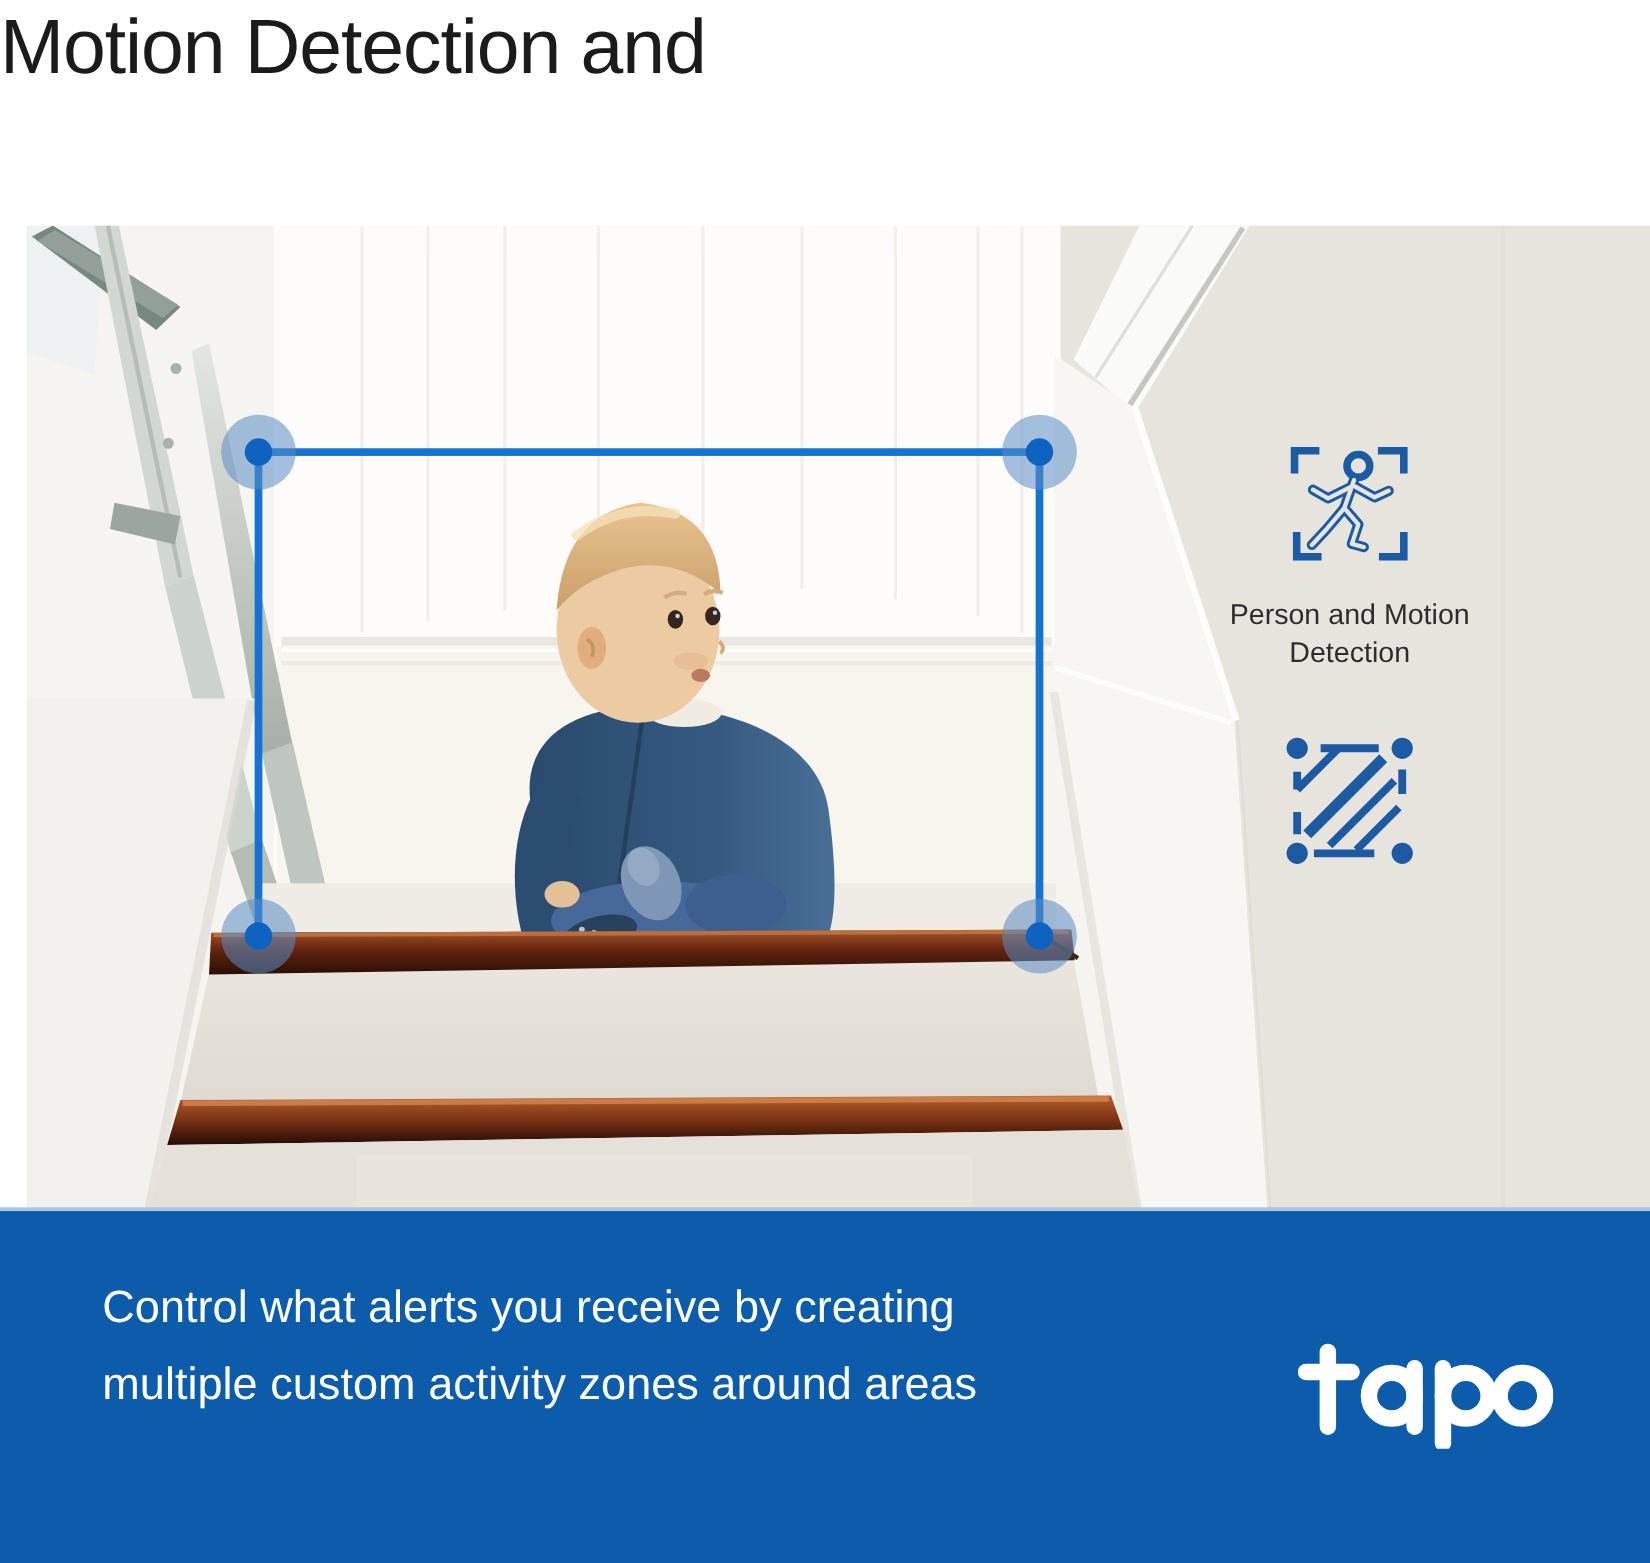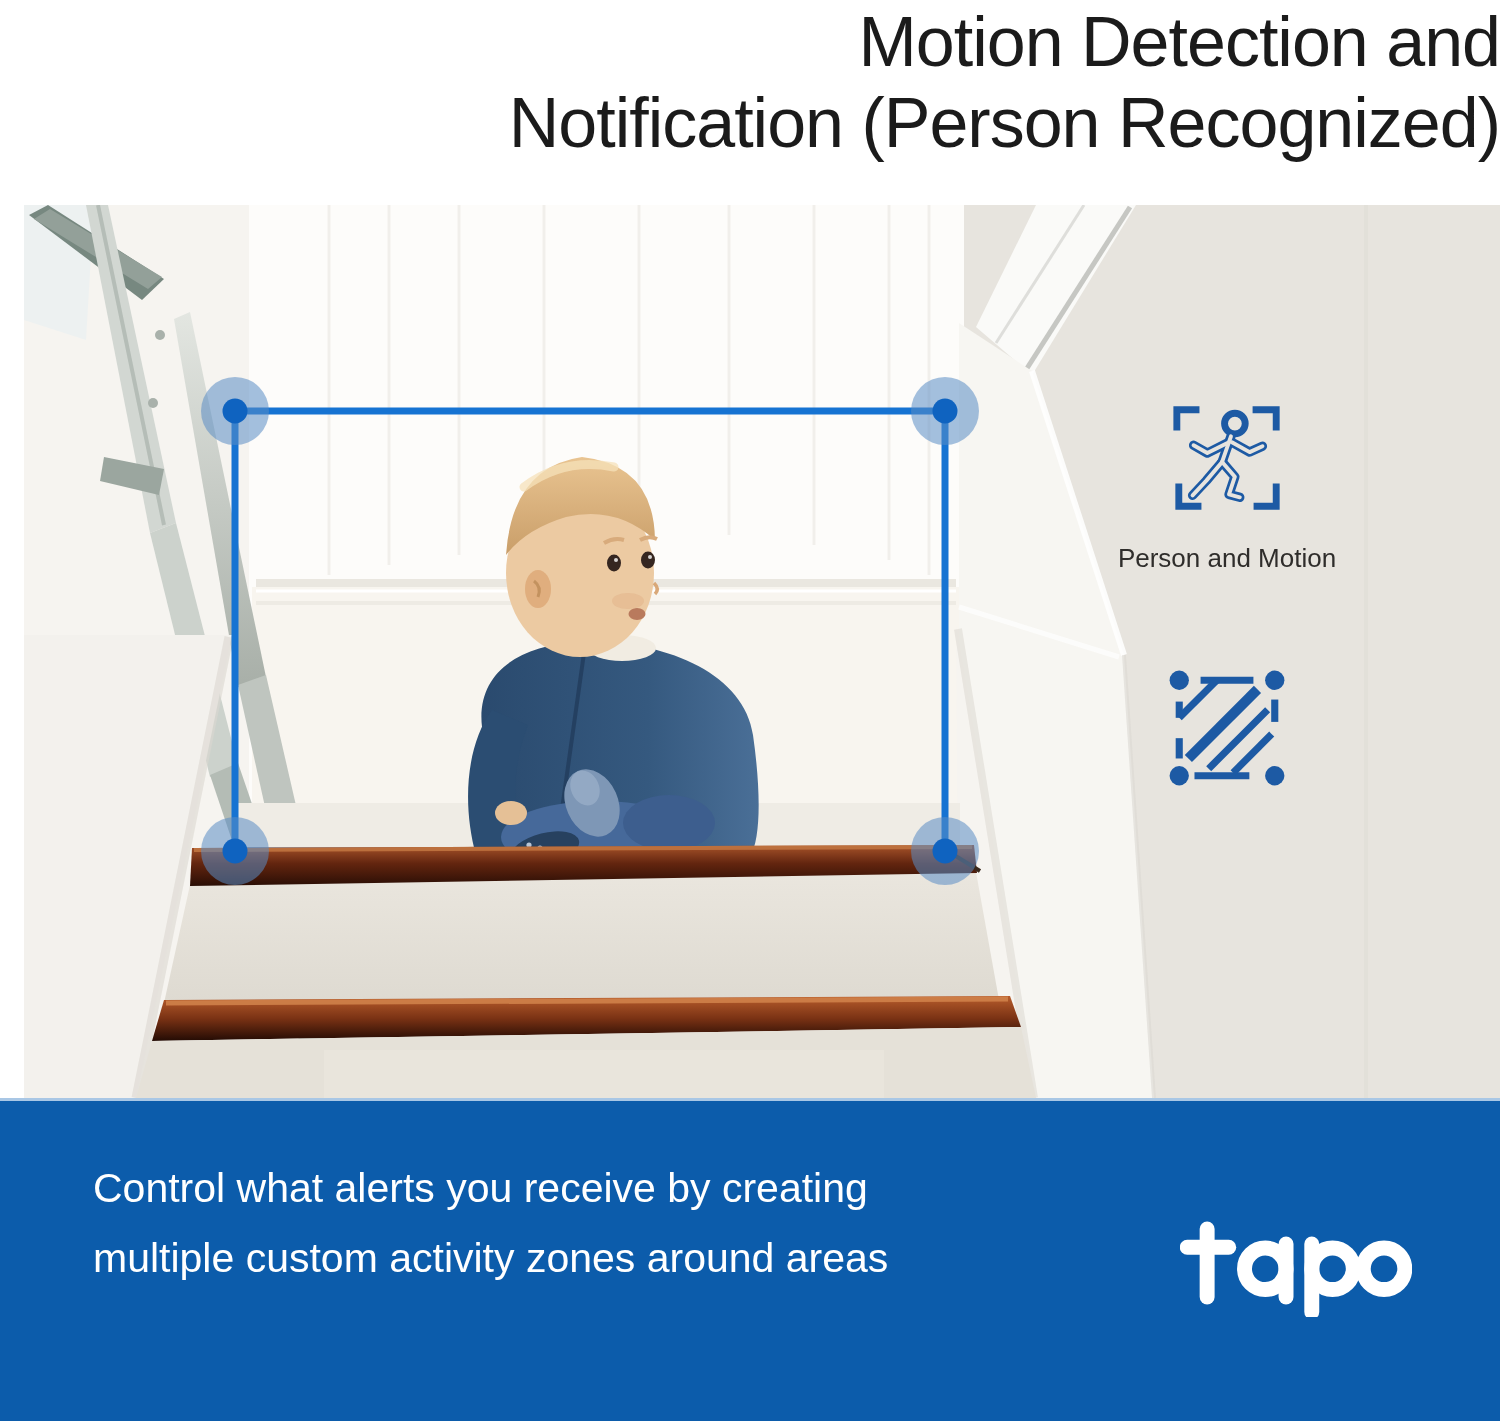--- a/index.html
+++ b/index.html
@@ -1,20 +1,20 @@
 <!DOCTYPE html>
 <html><head>
 <meta charset="utf-8">
 <style>
   html,body{margin:0;padding:0;background:#ffffff;}
   .page{position:relative;width:1500px;height:1421px;overflow:hidden;background:#ffffff;
         font-family:"Liberation Sans", sans-serif;}
   
   .title-block{position:absolute;top:0;left:0;width:1500px;height:205px;
-               display:flex;flex-direction:column;align-items:flex-end;justify-content:flex-start;
+               display:flex;flex-direction:column;align-items:flex-start;justify-content:flex-start;
                padding-top:2px;box-sizing:border-box;}
   .title-line{font-size:70px;line-height:81px;color:#1b1b1b;letter-spacing:-1px;white-space:nowrap;}
   
   .photo{position:absolute;top:205px;left:0;width:1500px;height:893px;margin-left:24px;}
   .photo svg{display:block;}
   
   .feature-icon{position:absolute;}
   .feature-label{position:absolute;width:300px;text-align:center;color:#2f2d2b;
                  font-size:26px;line-height:35px;}
   
@@ -23,21 +23,20 @@
   .banner-copy{position:absolute;left:93px;top:52px;color:#ffffff;font-size:41px;line-height:70px;}
   .tapo-logo{position:absolute;left:1180px;top:118px;width:232px;height:98px;}
 </style>
 </head>
 <body>
 
 <div class="page">
 
   <div class="title-block">
     <div class="title-line">Motion Detection and</div>
-    <div class="title-line">Notification (Person Recognized)</div>
   </div>
 
   <div class="photo">
     <svg width="1500" height="893" viewBox="0 0 1500 893">
       <defs>
         <linearGradient id="gNos1" x1="0" y1="0" x2="0" y2="1">
           <stop offset="0" stop-color="#a8542a"></stop>
             <stop offset="0.45" stop-color="#63250f"></stop>
             <stop offset="1" stop-color="#2a0e05"></stop>
         </linearGradient>
@@ -213,20 +212,21 @@
           <path d="M65,40 L56,66"></path>
             <path d="M63,46 L41,57 L27,49"></path>
             <path d="M66,46 L84,56 L97,50"></path>
           <path d="M56,66 L40,85 L26,100"></path>
             <path d="M56,66 L69,81 L63,99 L74,102"></path>
         </g>
       </svg>
     </div>
     <div class="feature-label" style="left:1053px;top:336px;">
       <div>Person and Motion</div>
+      <div>Detection</div>
     </div>
 
     <div class="feature-icon" style="left:1140px;top:460px;">
       <svg width="126" height="126" viewBox="0 0 124 124">
         <g fill="#1d5aa4">
           <circle cx="15" cy="15" r="9.5"></circle>
             <circle cx="109" cy="15" r="9.5"></circle>
           <circle cx="15" cy="109" r="9.5"></circle>
             <circle cx="109" cy="109" r="9.5"></circle>
         </g>

